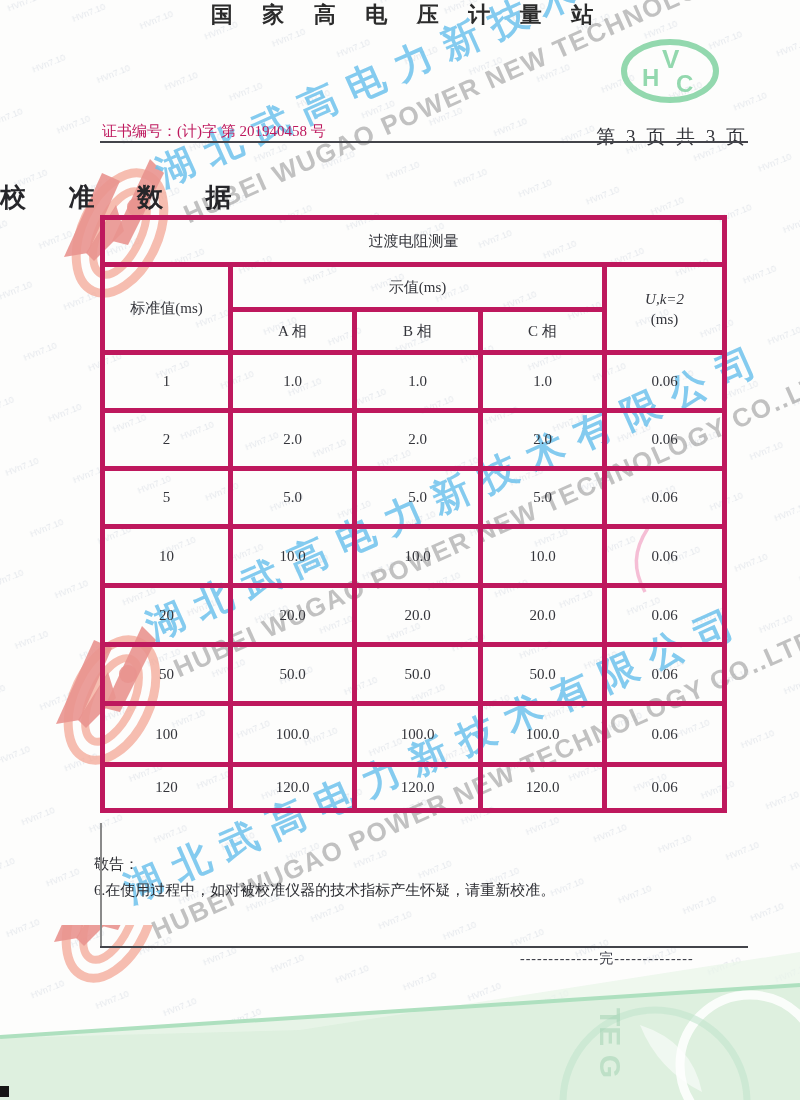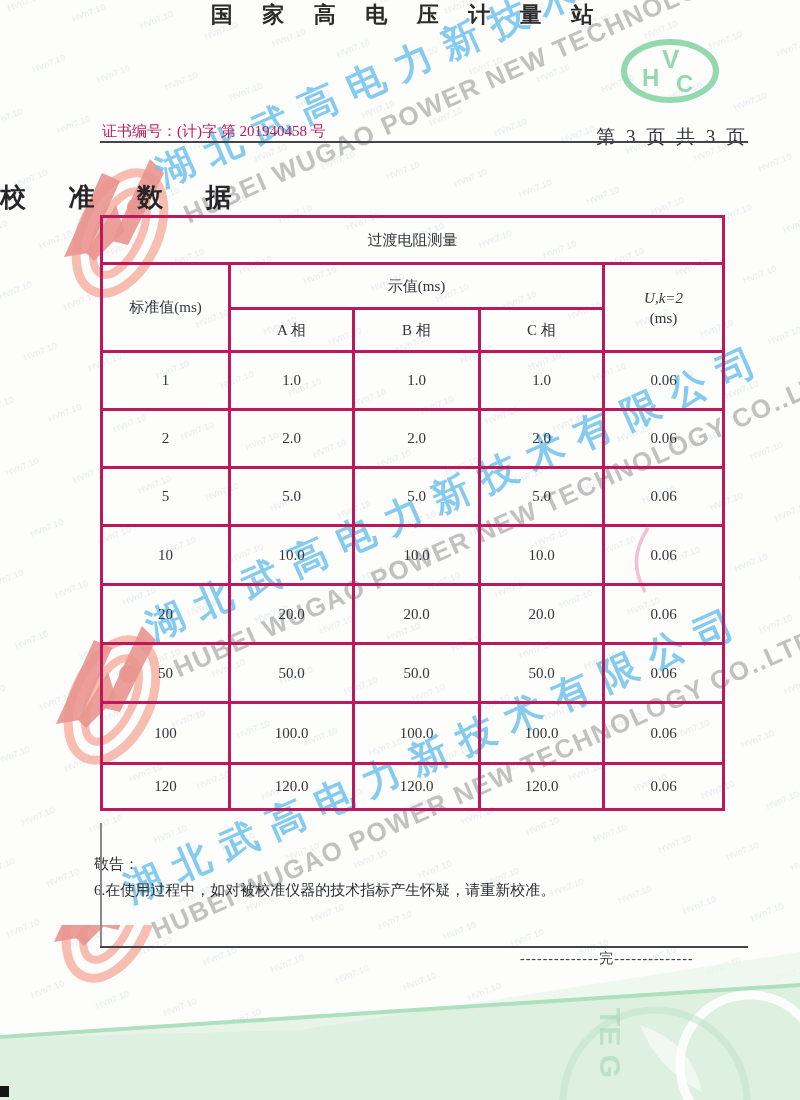--- a/index.html
+++ b/index.html
@@ -29,21 +29,21 @@
   .station-title { left:0; top:90; width:800px; text-align:center; font-size:22px; font-weight:bold; letter-spacing:12px; color:#2b2b2b;padding-left:8px; }
   .cert-no { left:102px; top:122px; font-size:15px; color:#be185d; }
   .page-ind { top:124px; right:52px; font-size:19px; letter-spacing:3px; color:#33343a; }
   .rule { height:2px; background:#43444a; }
   .rule-top { left:100px; top:141px; width:648px; }
   .rule-bottom { left:100px; top:946px; width:648px; }
   .vline-notes { left:100px; top:823px; width:2px; height:123px; background:#8a8a8a; }
   .doc-title { left:0; top:180px; width:800px; font-size:26px; font-weight:bold; letter-spacing:18px; color:#26262a; }
 
   table.cal { border-collapse:collapse; table-layout:fixed; border:2px solid #5f5f5f; }
-  table.cal td { border:3px solid #be185d; text-align:center; vertical-align:middle; font-size:15px; color:#33343a; padding:0; background:transparent; }
+  table.cal td { border:5px solid #be185d; text-align:center; vertical-align:middle; font-size:15px; color:#33343a; padding:0; background:transparent; }
   .ital { font-style:italic; }
   .u-head div { line-height:20px; }
 
   .notes { left:94px; top:851px; width:650px; font-size:15px; line-height:26px; color:#2d2e33; }
   .end-marker { left:520px; top:950px; font-size:14px; letter-spacing:1px; color:#3a3c46; }
   .corner-mark { left:0; top:1086px; width:9px; height:11px; background:#161616; z-index:4; }
 
   .green-footer { left:0; top:930px; z-index:1; }
 </style>
 </head>

